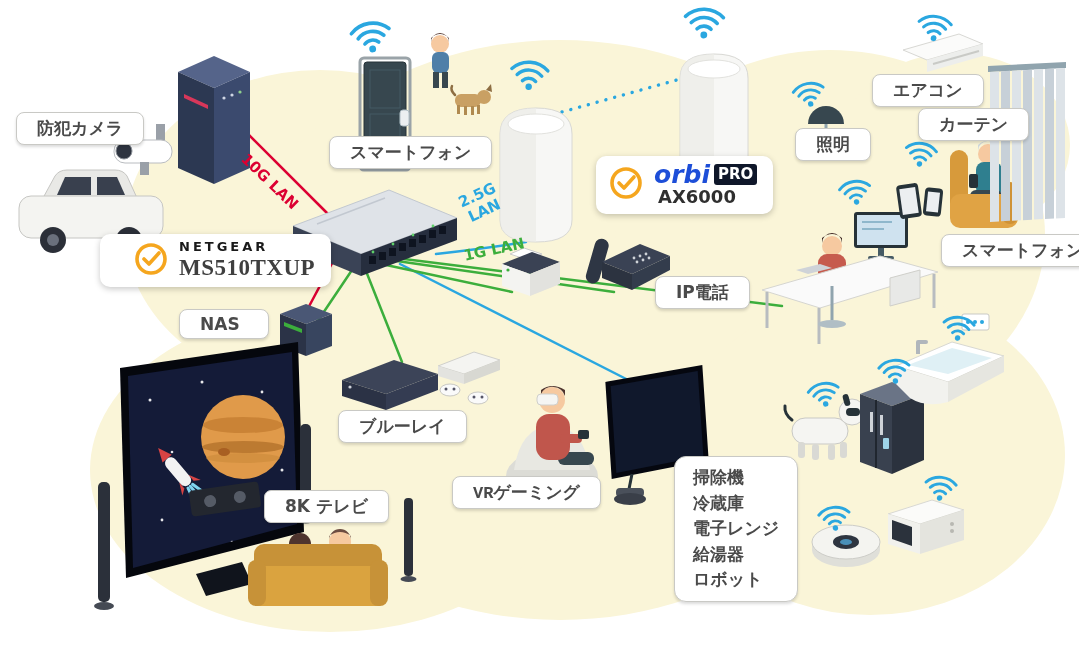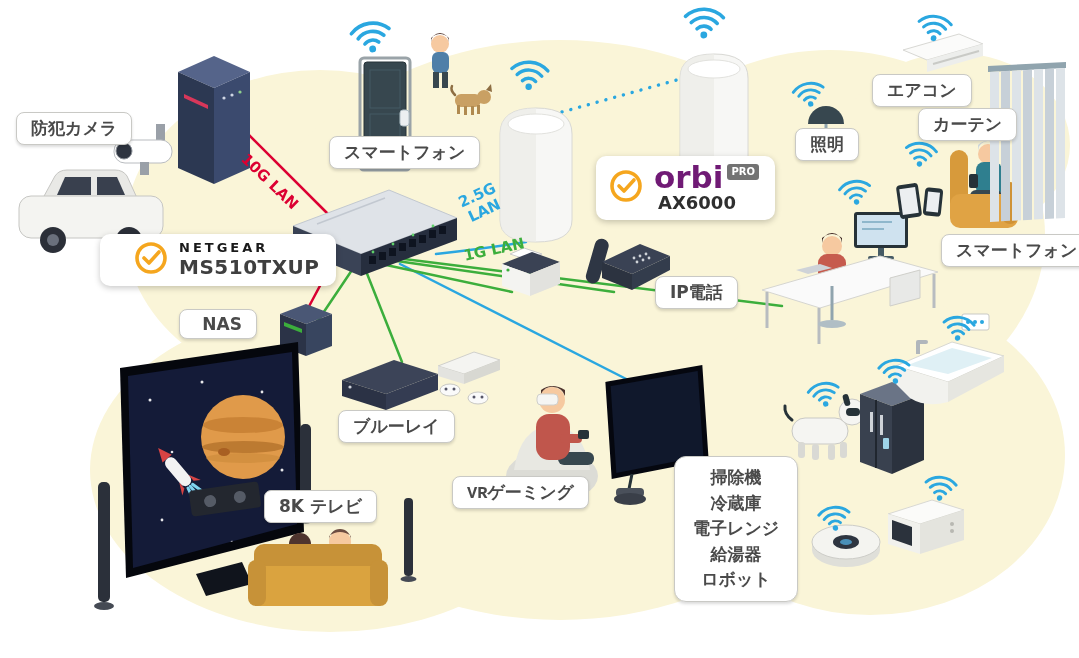--- a/index.html
+++ b/index.html
@@ -1,35 +1,35 @@
 <!DOCTYPE html>
 <html><head>
 <meta charset="utf-8">
 <style>
   html,body{margin:0;padding:0;background:#fff;}
   .canvas{position:relative;width:1079px;height:658px;overflow:hidden;background:#ffffff;
           font-family:"DejaVu Sans","Liberation Sans",sans-serif;}
   .layer{position:absolute;left:0;top:0;}
   .pill{position:absolute;background:#fff;border:1px solid #c9c9c5;border-radius:8px;
-        padding:4px 14px;font-size:17px;font-weight:600;color:#4a4a4a;white-space:nowrap;
+        padding:4px 20px;font-size:17px;font-weight:600;color:#4a4a4a;white-space:nowrap;
         box-shadow:0 2px 3px rgba(0,0,0,.14);z-index:6;}
-  .pill.center{text-align:right;border-radius:8px;}
-  .pill.multi{white-space:normal;text-align:center;line-height:1.5;padding:8px 18px;border-radius:12px;}
+  .pill.center{text-align:left;border-radius:8px;}
+  .pill.multi{white-space:normal;text-align:left;line-height:1.5;padding:8px 18px;border-radius:12px;}
   .lan{position:absolute;font-size:15px;font-weight:700;z-index:5;transform-origin:left top;}
   .lan-10g{left:250px;top:150px;transform:rotate(44deg);color:#dc0032;}
   .lan-25g{left:452px;top:198px;transform:rotate(-25deg);color:#2aa7e0;width:48px;text-align:center;line-height:1.1;white-space:normal;}
   .lan-1g{left:462px;top:247px;transform:rotate(-12deg);color:#3cae3c;}
   .badge{position:absolute;display:flex;align-items:center;gap:10px;background:#fff;border-radius:10px;
          padding:6px 16px 6px 12px;box-shadow:0 2px 6px rgba(0,0,0,.22);z-index:7;}
   .badge .col{display:flex;flex-direction:column;line-height:1.15;}
   .brand-netgear{font-size:13px;font-weight:800;letter-spacing:3px;color:#1a1a1a;}
-  .model{font-size:20px;font-weight:600;color:#3f3f3f;letter-spacing:.5px;}
+  .model{font-size:23px;font-weight:600;color:#3f3f3f;letter-spacing:.5px;font-family:Liberation Serif, serif;}
   .orbi-row{display:flex;align-items:flex-start;gap:4px;}
-  .brand-orbi{font-size:31px;font-weight:800;color:#701a75;line-height:1;}
-  .pro-tag{background:#737373;color:#fff;font-size:10px;font-weight:700;border-radius:3px;padding:2px 4px;margin-top:2px;}
+  .brand-orbi{font-size:25px;font-weight:800;color:#1d4ed8;line-height:1;font-style:italic;}
+  .pro-tag{background:#0f172a;color:#fff;font-size:15px;font-weight:700;border-radius:3px;padding:2px 4px;margin-top:2px;}
   .model-orbi{font-size:18px;font-weight:700;color:#2f2f2f;margin-left:4px;}
 </style>
 </head>
 <body>
 
 <div class="canvas">
 
   <svg class="layer" width="1079" height="658" viewBox="0 0 1079 658">
     <defs>
       <g id="wifi">

